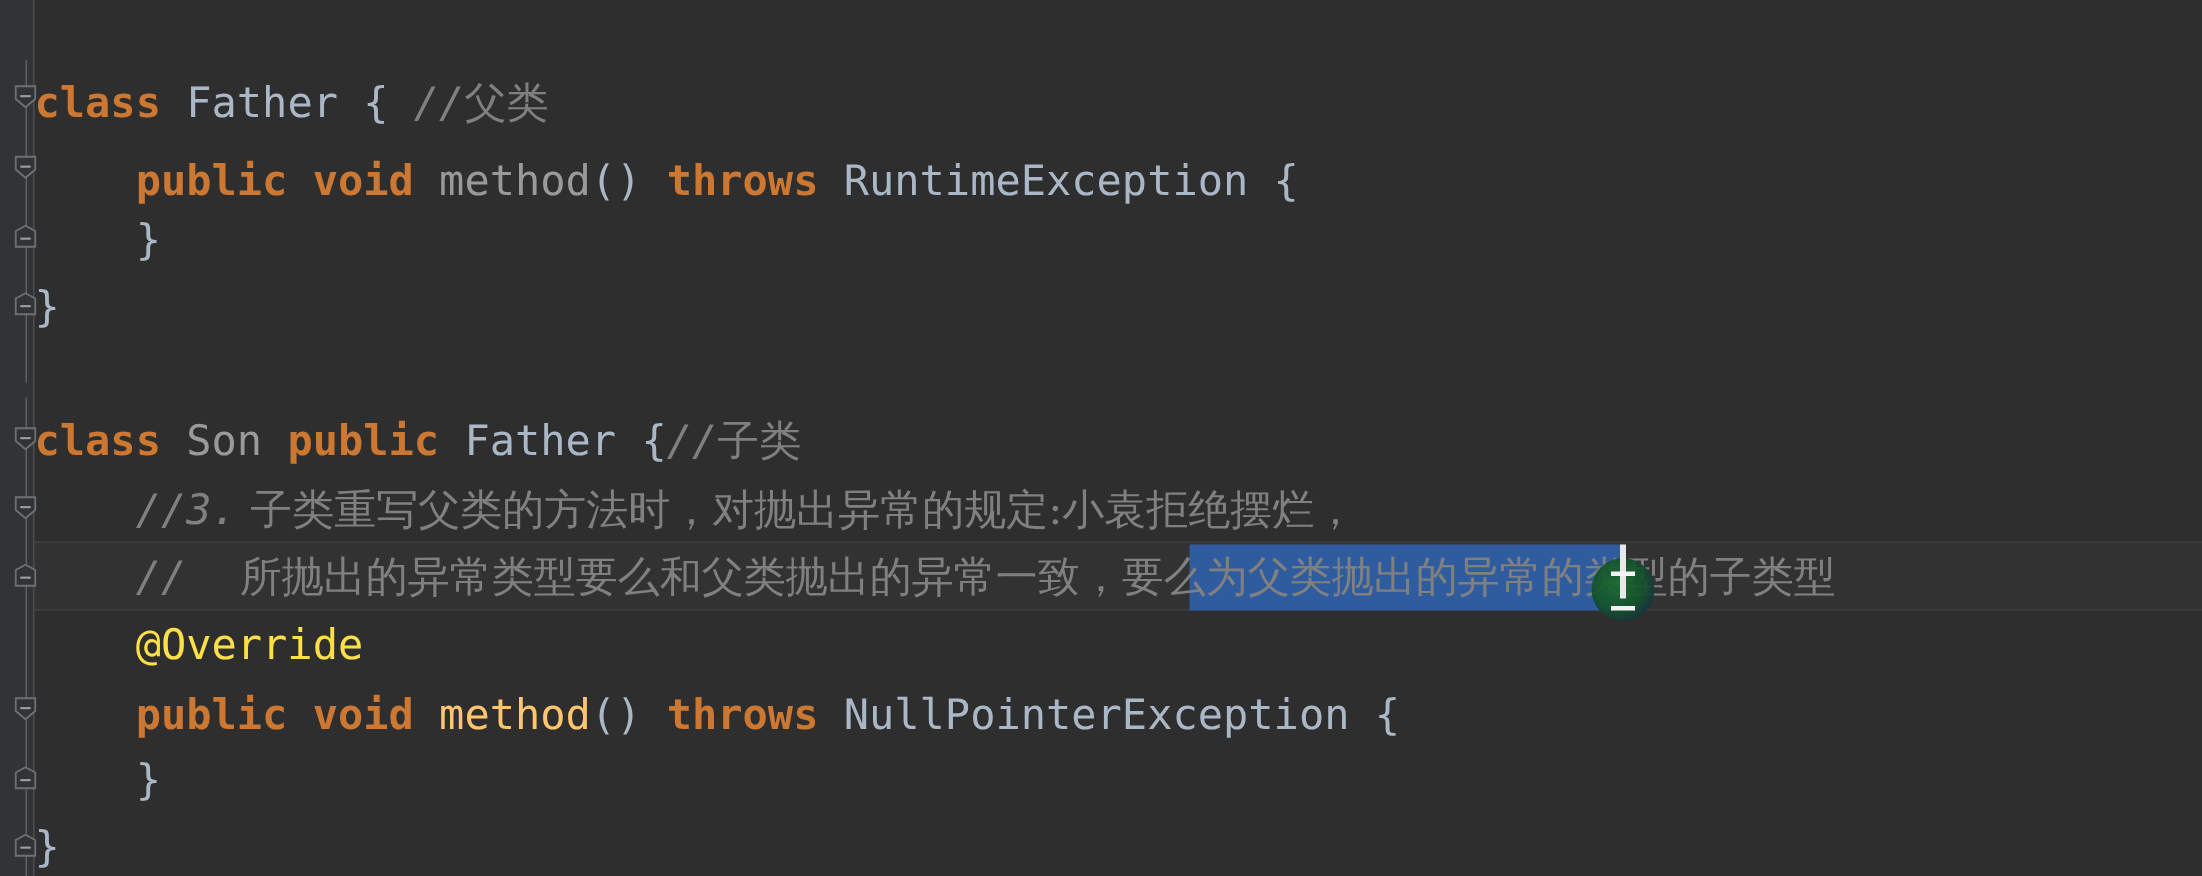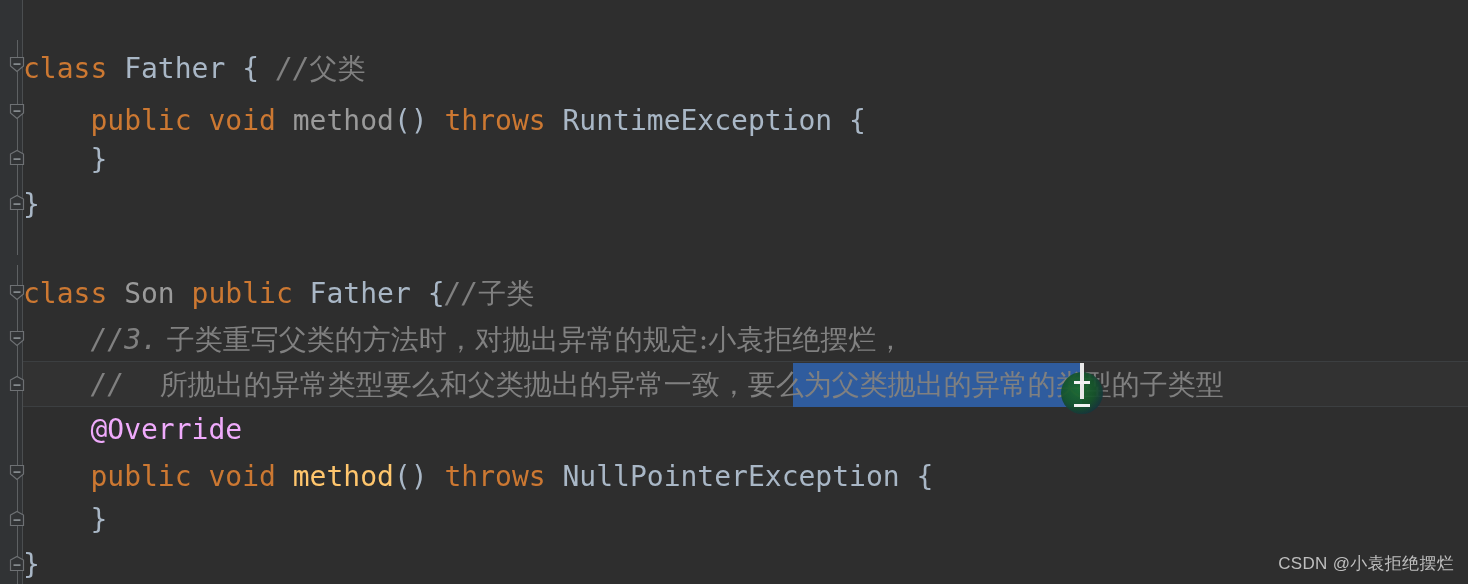--- a/index.html
+++ b/index.html
@@ -91,27 +91,27 @@
     line-height: 45px;
     white-space: pre;
     font-size: 28px;
     letter-spacing: 0px;
     z-index: 5;
     color: #A9B7C6;
   }
   .code-line span { white-space: pre; }
 
   
-  .kw      { color: #CC7832; font-weight: normal; }
+  .kw      { color: #CC7832; font-weight: bold; }
   .ident   { color: #A9B7C6; }
   .type    { color: #A9B7C6; }
   .gray    { color: #9A9A9A; }
   .brace   { color: #A9B7C6; }
   .paren   { color: #A9B7C6; }
-  .anno    { color: #f0abfc; text-align: center; }
+  .anno    { color: #fde047; text-align: center; }
   .methodname { color: #FFC66D; }
   .comment { color: #808080; font-family: "DejaVu Serif", "Liberation Serif", serif; font-weight: normal; }
   .comment-slash { color: #808080; font-family: "DejaVu Sans Mono", "Liberation Mono", monospace; font-style: italic; }
 
   
   #cursor-blob {
     position: absolute;
     width: 42px;
     height: 42px;
     border-radius: 50%;
@@ -239,15 +239,14 @@
         <div class="code-line" style="top: 497px;"><span class="brace">    }</span></div>
         <div class="code-line" style="top: 542px;"><span class="brace">}</span></div>
       </div>
   </div>
 
   <div id="cursor-blob" style="left: 1061px; top: 372px;"></div>
   <div id="text-caret" style="left: 1080px; top: 363px;"></div>
   <div id="caret-bar-top" style="left: 1074px; top: 381px;"></div>
   <div id="caret-bar-bottom" style="left: 1074px; top: 404px;"></div>
 
-  <div id="watermark">CSDN @小袁拒绝摆烂</div>
 
 </div>
 
 </body></html>

